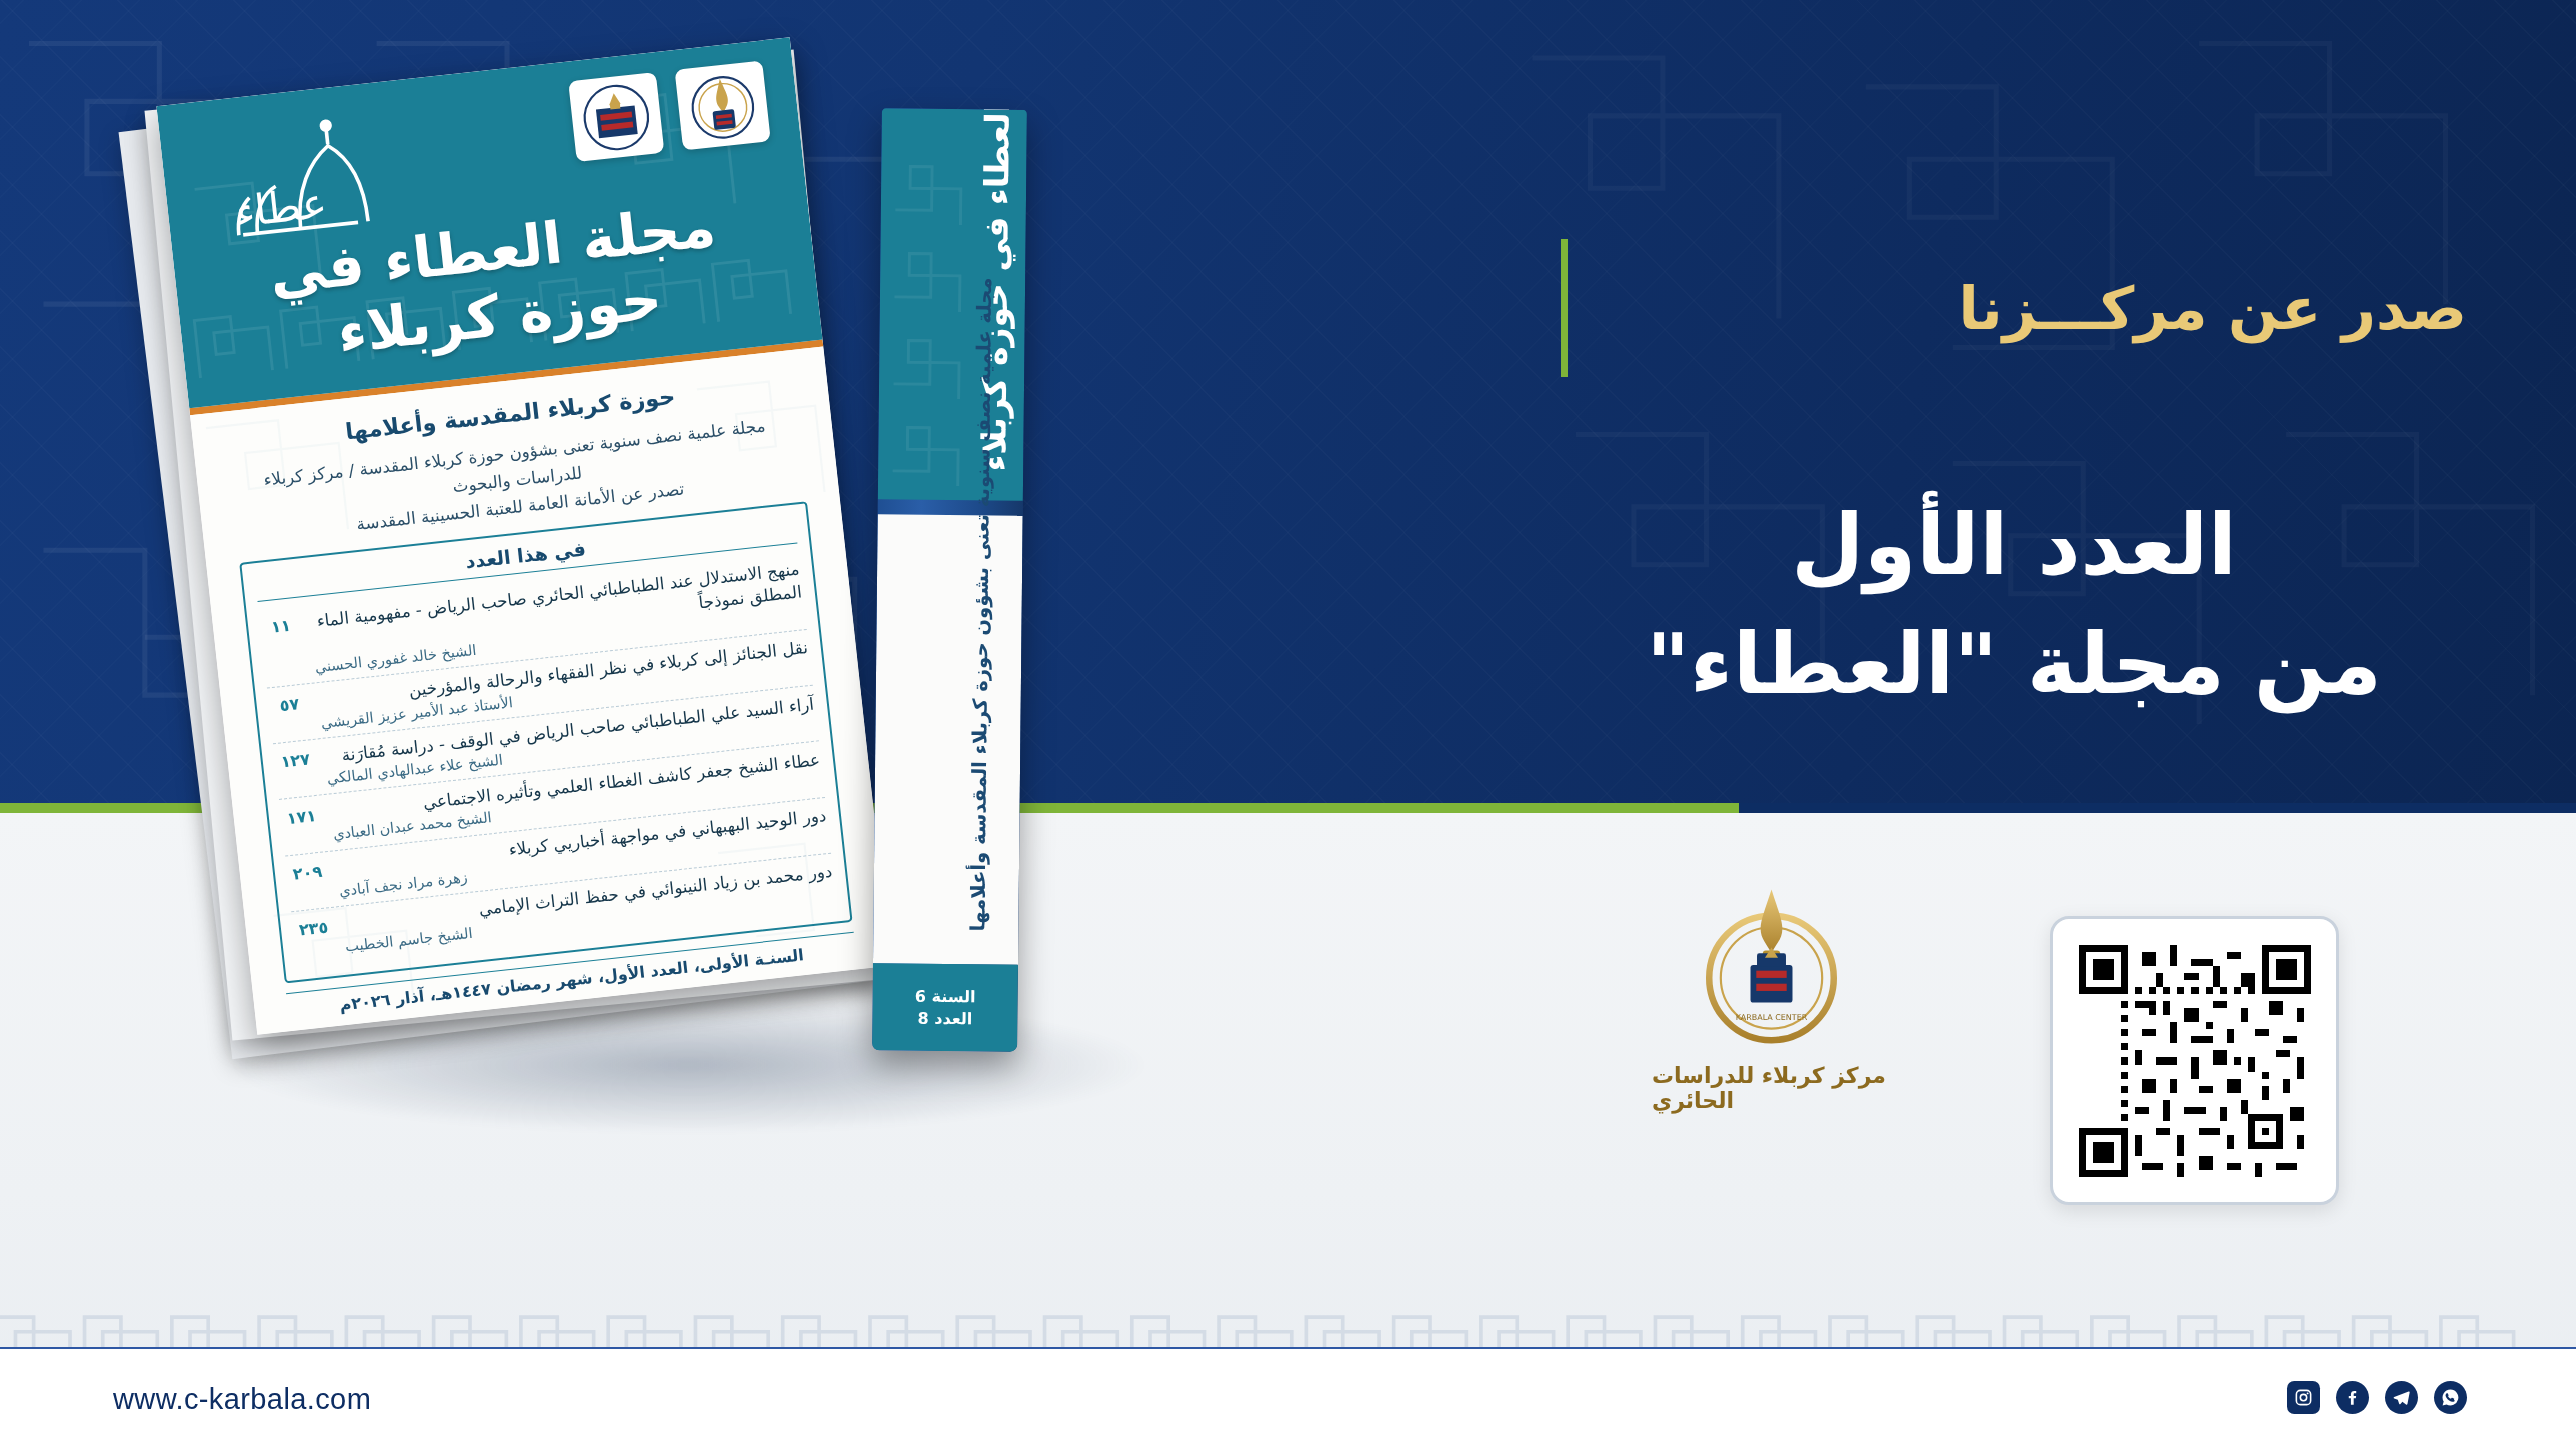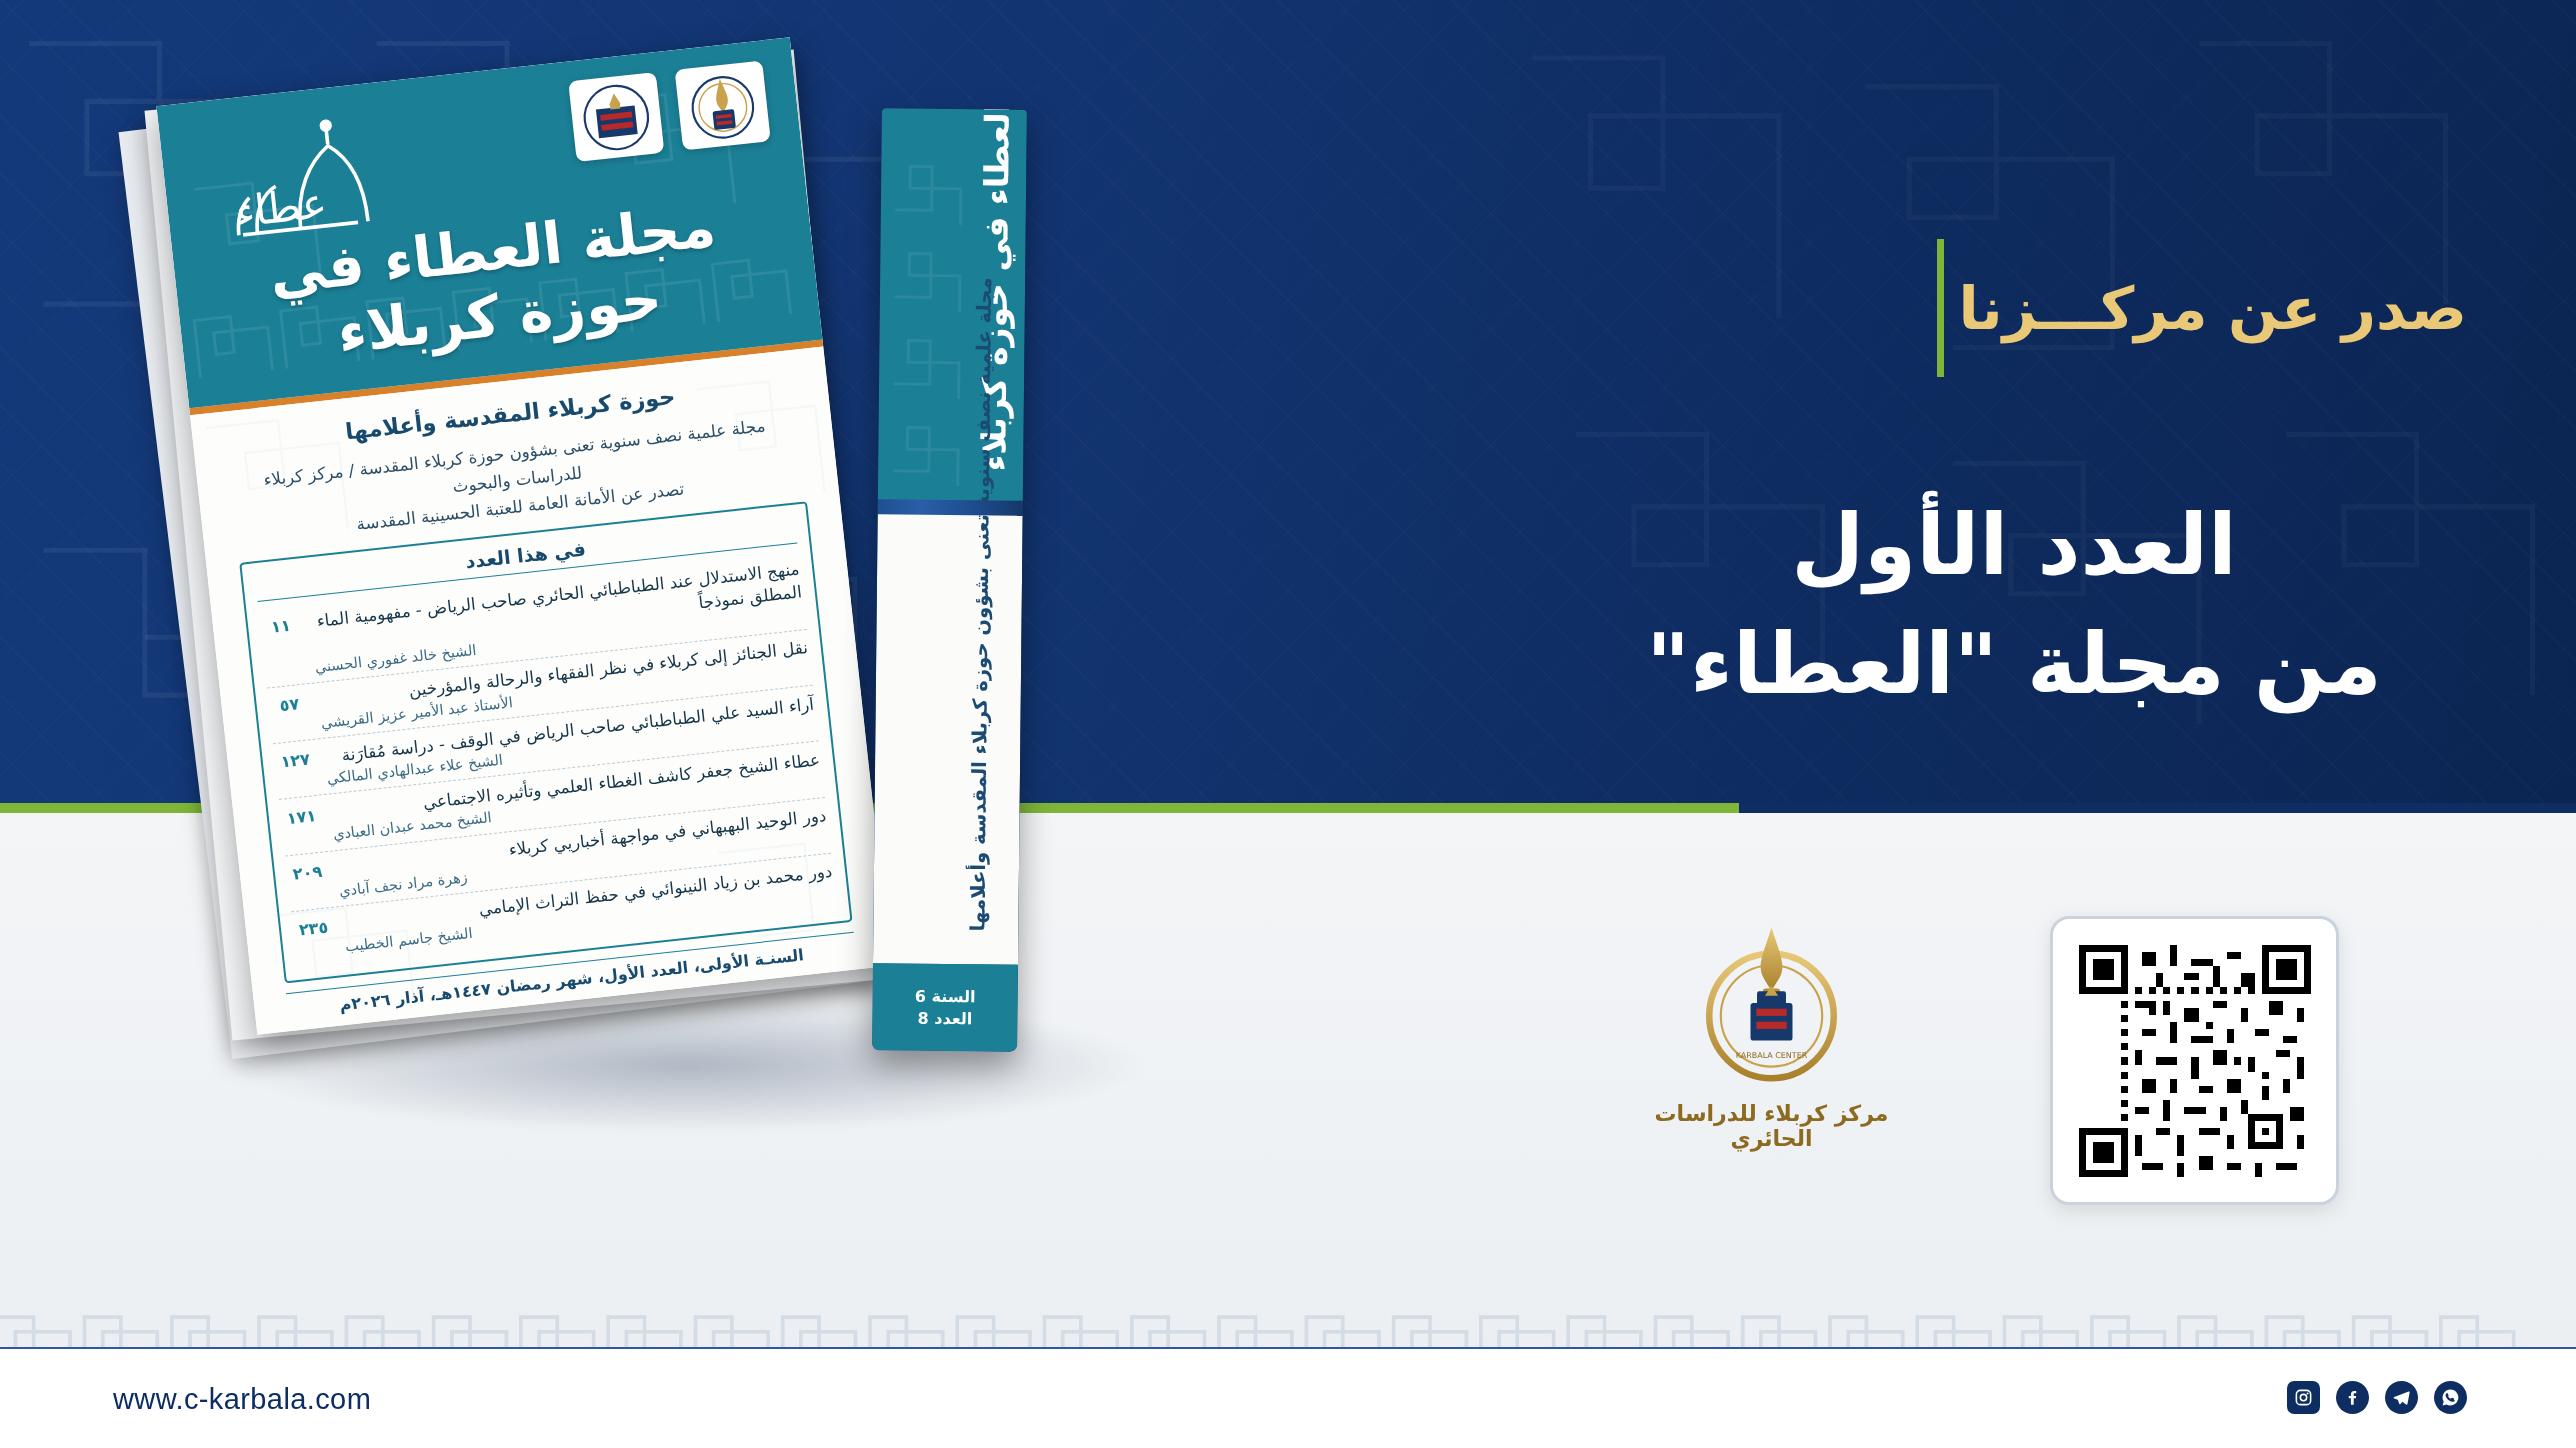--- a/index.html
+++ b/index.html
@@ -116,21 +116,21 @@
   .headline-wrap {
     position: absolute;
     right: 109px;
     top: 239px;
     width: 906px;
     text-align: center;
   }
   .eyebrow-row {
     display: flex;
     align-items: center;
-    justify-content: flex-end;
+    justify-content: space-between;
     flex-direction: row-reverse;
     gap: 24.6px;
     margin-bottom: 109px;
   }
   .eyebrow-text {
     font-size: 59px;
     font-weight: 700;
     color: #e9c977;
     letter-spacing: 1.4px;
     white-space: nowrap;
@@ -148,24 +148,24 @@
     color: #ffffff;
     line-height: 1.42;
     letter-spacing: 0.7px;
   }
   .title-main .ln2 { display: block; }
 
   
   .center-logo {
     position: absolute;
     left: 1652px;
-    top: 916px;
+    top: 878px;
     width: 239px;
     height: 290px;
-    text-align: center;
+    text-align: left;
   }
   .logo-emblem {
     width: 181px;
     height: 181px;
     margin: 0 auto;
     position: relative;
   }
   .logo-caption {
     margin-top: 4.3px;
     font-size: 22px;

